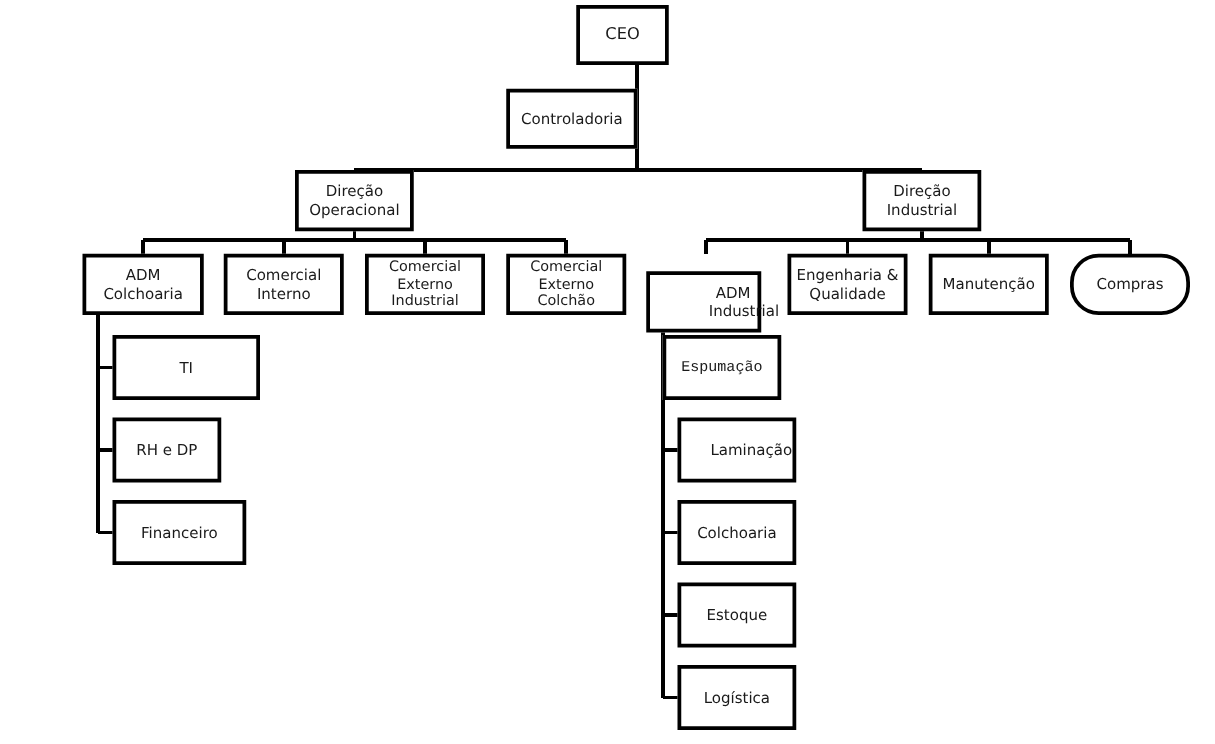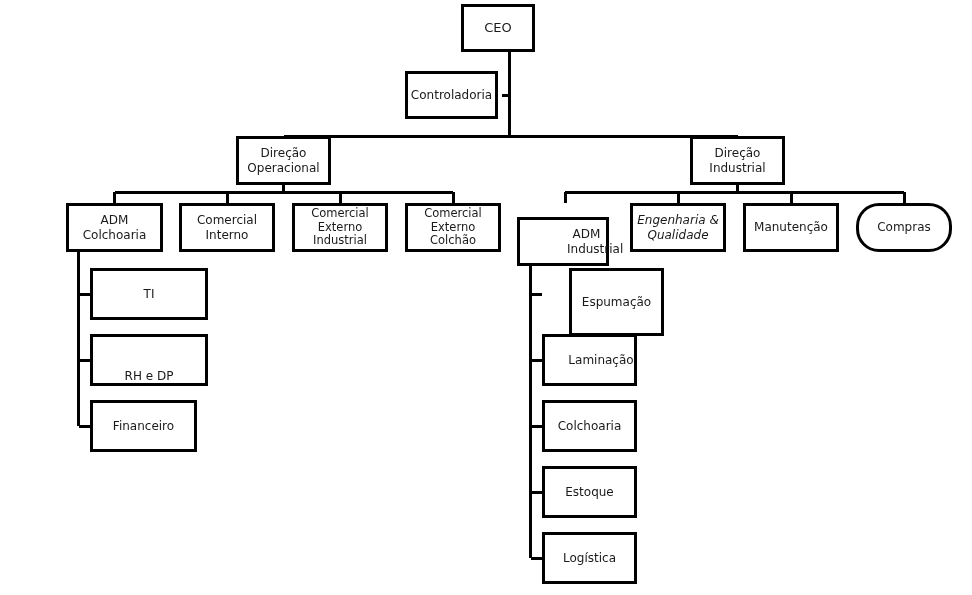--- a/index.html
+++ b/index.html
@@ -91,21 +91,21 @@
       <path d="M 530.5 492 L 542 492"></path>
       <path d="M 530.5 558 L 542 558"></path>
 
     </g>
   </svg>
 
   <div class="node fs-13" style="left:461px; top:4px; width:74px; height:48px;">
     <span class="node-label">CEO</span>
   </div>
 
-  <div class="node fs-12" style="left:405px; top:71px; width:93px; height:48px;">
+  <div class="node fs-12" style="left:405px; top:71px; width:105px; height:48px;">
     <span class="node-label">Controladoria</span>
   </div>
 
   <div class="node fs-12" style="left:236px; top:136px; width:95px; height:49px;">
     <span class="node-label">Direção
 Operacional</span>
   </div>
 
   <div class="node fs-12" style="left:690px; top:136px; width:95px; height:49px;">
     <span class="node-label">Direção
@@ -129,46 +129,46 @@
 
   <div class="node fs-115" style="left:405px; top:203px; width:96px; height:49px;">
     <span class="node-label">Comercial
 Externo Colchão</span>
   </div>
 
   <div class="node fs-12" style="left:517px; top:217px; width:92px; height:49px;padding-left:47px;">
     <span class="node-label">ADM Industrial</span>
   </div>
 
-  <div class="node fs-12" style="left:630px; top:203px; width:96px; height:49px;font-style:italic;">
+  <div class="node fs-12" style="left:630px; top:203px; width:96px; height:49px;">
     <span class="node-label">Engenharia &amp;
 Qualidade</span>
   </div>
 
   <div class="node fs-12" style="left:743px; top:203px; width:96px; height:49px;">
     <span class="node-label">Manutenção</span>
   </div>
 
   <div class="node fs-12" style="left:856px; top:203px; width:96px; height:49px;border-radius:23px;">
     <span class="node-label">Compras</span>
   </div>
 
   <div class="node fs-12" style="left:90px; top:268px; width:118px; height:52px;">
     <span class="node-label">TI</span>
   </div>
 
-  <div class="node fs-12" style="left:90px; top:334px; width:118px; height:52px;align-items:flex-end;">
+  <div class="node fs-12" style="left:90px; top:334px; width:87px; height:52px;">
     <span class="node-label">RH e DP</span>
   </div>
 
   <div class="node fs-12" style="left:90px; top:400px; width:107px; height:52px;">
     <span class="node-label">Financeiro</span>
   </div>
 
-  <div class="node fs-12" style="left:569px; top:268px; width:95px; height:68px;">
+  <div class="node fs-12" style="left:530px; top:268px; width:95px; height:52px;font-family:Liberation Mono, monospace;">
     <span class="node-label">Espumação</span>
   </div>
 
   <div class="node fs-12" style="left:542px; top:334px; width:95px; height:52px;padding-left:23px;">
     <span class="node-label">Laminação</span>
   </div>
 
   <div class="node fs-12" style="left:542px; top:466px; width:95px; height:52px;">
     <span class="node-label">Estoque</span>
   </div>

